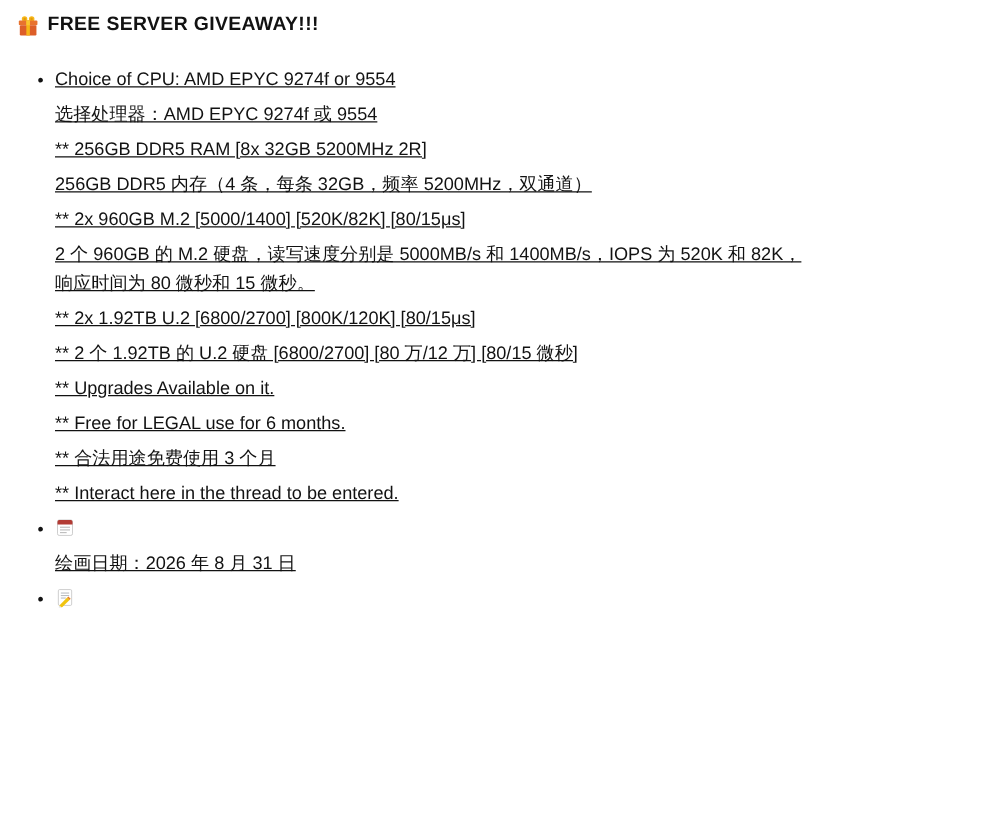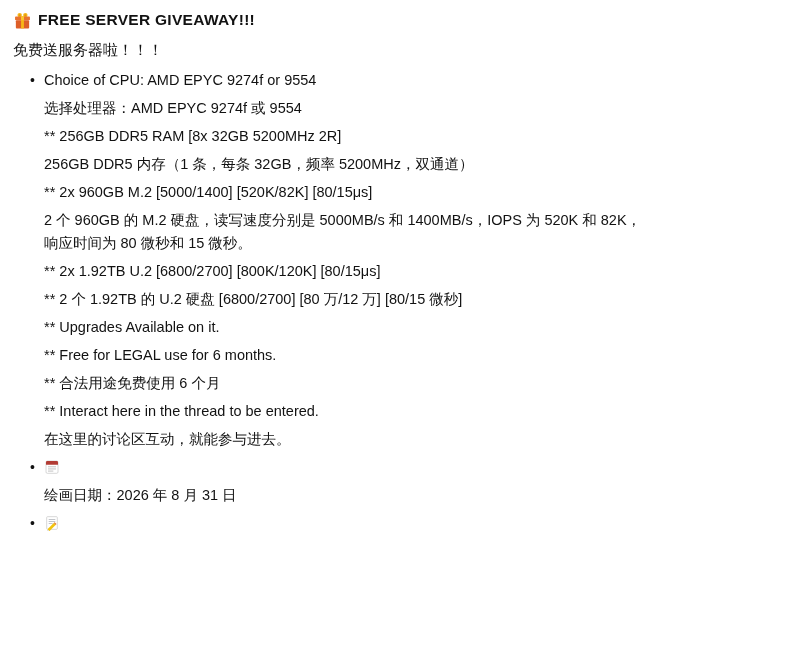--- a/index.html
+++ b/index.html
@@ -25,22 +25,23 @@
   }
   .icon { display: inline-flex; flex: 0 0 auto; }
   .icon.inline { vertical-align: -3px; margin-right: 5px; }
   .subtitle {
     margin: 0;
     font-size: 15px;
     line-height: 23px;
   }
   ul.list {
     list-style: none;
-    margin: 8px 0 0 0;
+    margin: 23px 0 0 0;
     padding: 0;
+    text-decoration: underline;
   }
   li.item {
     position: relative;
     padding-left: 31px;
     margin: 0 0 4px 0;
   }
   li.item::before {
     content: "\2022";
     position: absolute;
     left: 17px;
@@ -72,38 +73,36 @@
         <circle cx="15.5" cy="5.3" r="1.2" fill="#e09a0c"></circle>
         <rect x="2.6" y="6.8" width="18.8" height="4.8" rx="1" fill="#e8722e"></rect>
         <rect x="3.6" y="11.6" width="16.8" height="10.4" rx="1.2" fill="#dd5e28"></rect>
         <rect x="10.2" y="6.8" width="3.6" height="15.2" fill="#f7b617"></rect>
         <rect x="10.2" y="6.8" width="3.6" height="4.8" fill="#fbc62f"></rect>
       </svg>
     </span>
     <span>FREE SERVER GIVEAWAY!!!</span>
   </h1>
 
-  <p class="subtitle">免费送服务器啦！！！</p>
 
   <ul class="list">
 
     <li class="item">
       <p>Choice of CPU: AMD EPYC 9274f or 9554</p>
       <p>选择处理器：AMD EPYC 9274f 或 9554</p>
       <p>** 256GB DDR5 RAM [8x 32GB 5200MHz 2R]</p>
-      <p>256GB DDR5 内存（1 条，每条 32GB，频率 5200MHz，双通道）</p>
+      <p>256GB DDR5 内存（4 条，每条 32GB，频率 5200MHz，双通道）</p>
       <p>** 2x 960GB M.2 [5000/1400] [520K/82K] [80/15μs]</p>
       <p class="wrap">2 个 960GB 的 M.2 硬盘，读写速度分别是 5000MB/s 和 1400MB/s，IOPS 为 520K 和 82K，响应时间为 80 微秒和 15 微秒。</p>
       <p>** 2x 1.92TB U.2 [6800/2700] [800K/120K] [80/15μs]</p>
       <p>** 2 个 1.92TB 的 U.2 硬盘 [6800/2700] [80 万/12 万] [80/15 微秒]</p>
       <p>** Upgrades Available on it.</p>
       <p>** Free for LEGAL use for 6 months.</p>
-      <p>** 合法用途免费使用 6 个月</p>
+      <p>** 合法用途免费使用 3 个月</p>
       <p>** Interact here in the thread to be entered.</p>
-      <p>在这里的讨论区互动，就能参与进去。</p>
     </li>
 
     <li class="item">
       <p><span class="icon inline"><svg width="16" height="16" viewBox="0 0 24 24" aria-hidden="true">
         <rect x="3" y="3" width="18" height="18.5" rx="2" fill="#ffffff" stroke="#c4c4c4" stroke-width="1"></rect>
         <path d="M3 5 a2 2 0 0 1 2-2 h14 a2 2 0 0 1 2 2 v3.5 H3 Z" fill="#b23b34"></path>
         <rect x="6" y="11" width="12" height="1.4" fill="#bfbfbf"></rect>
         <rect x="6" y="14.2" width="12" height="1.4" fill="#bfbfbf"></rect>
         <rect x="6" y="17.4" width="8" height="1.4" fill="#bfbfbf"></rect>
       </svg></span></p>

